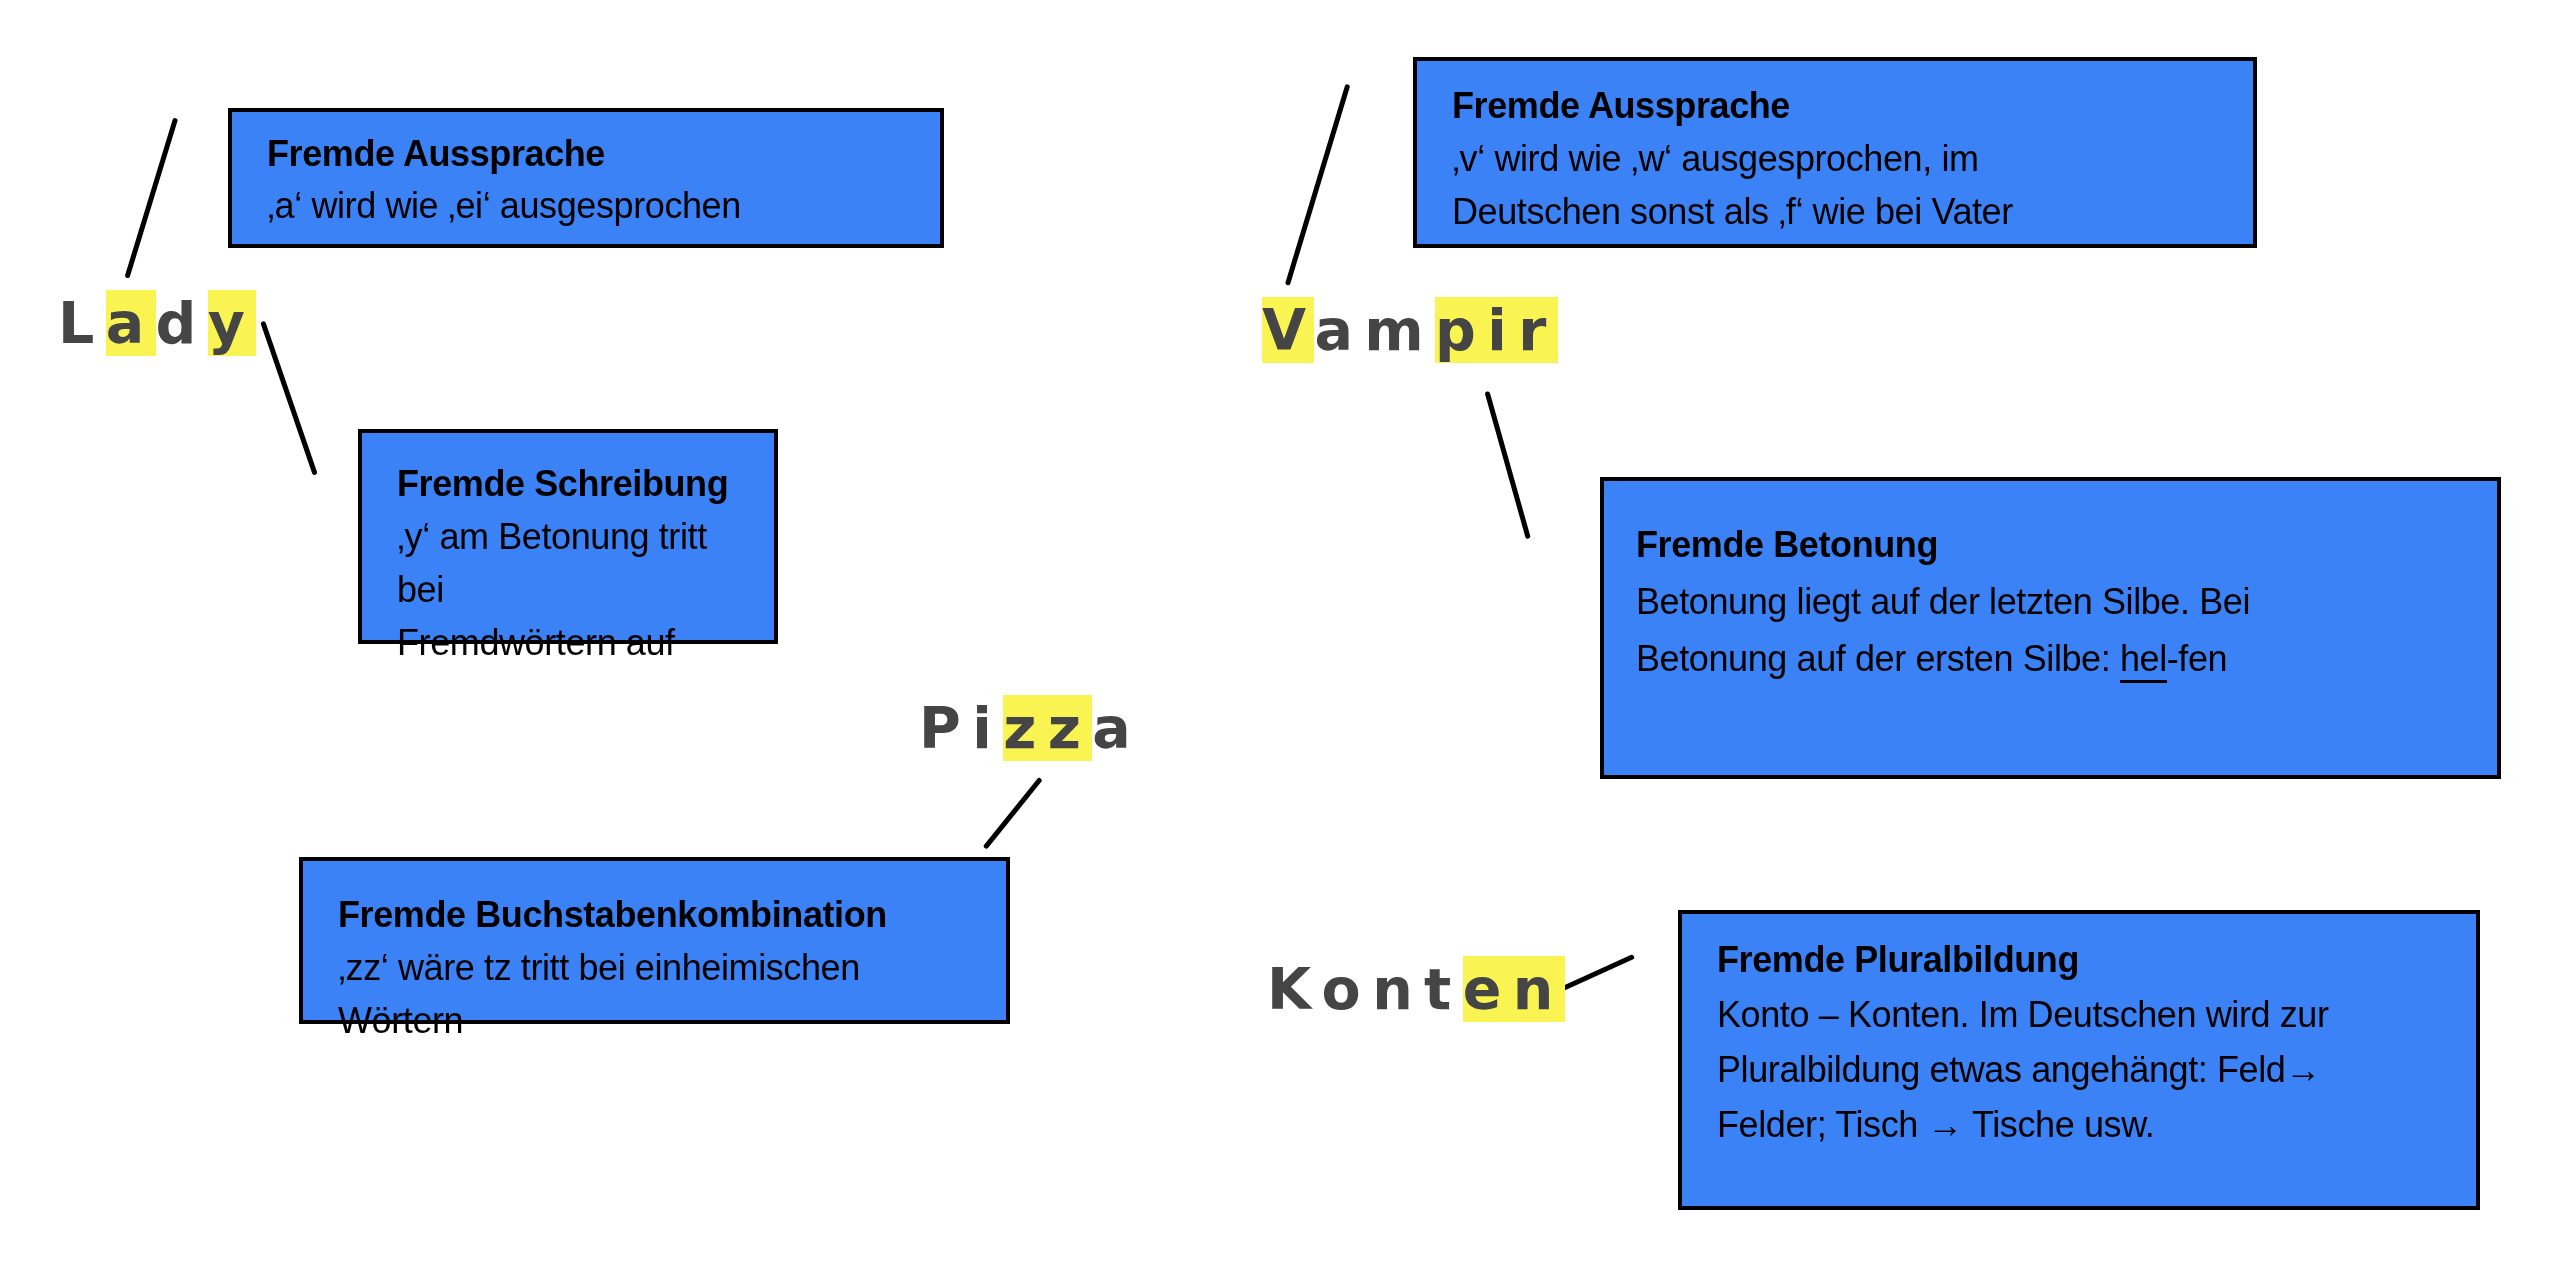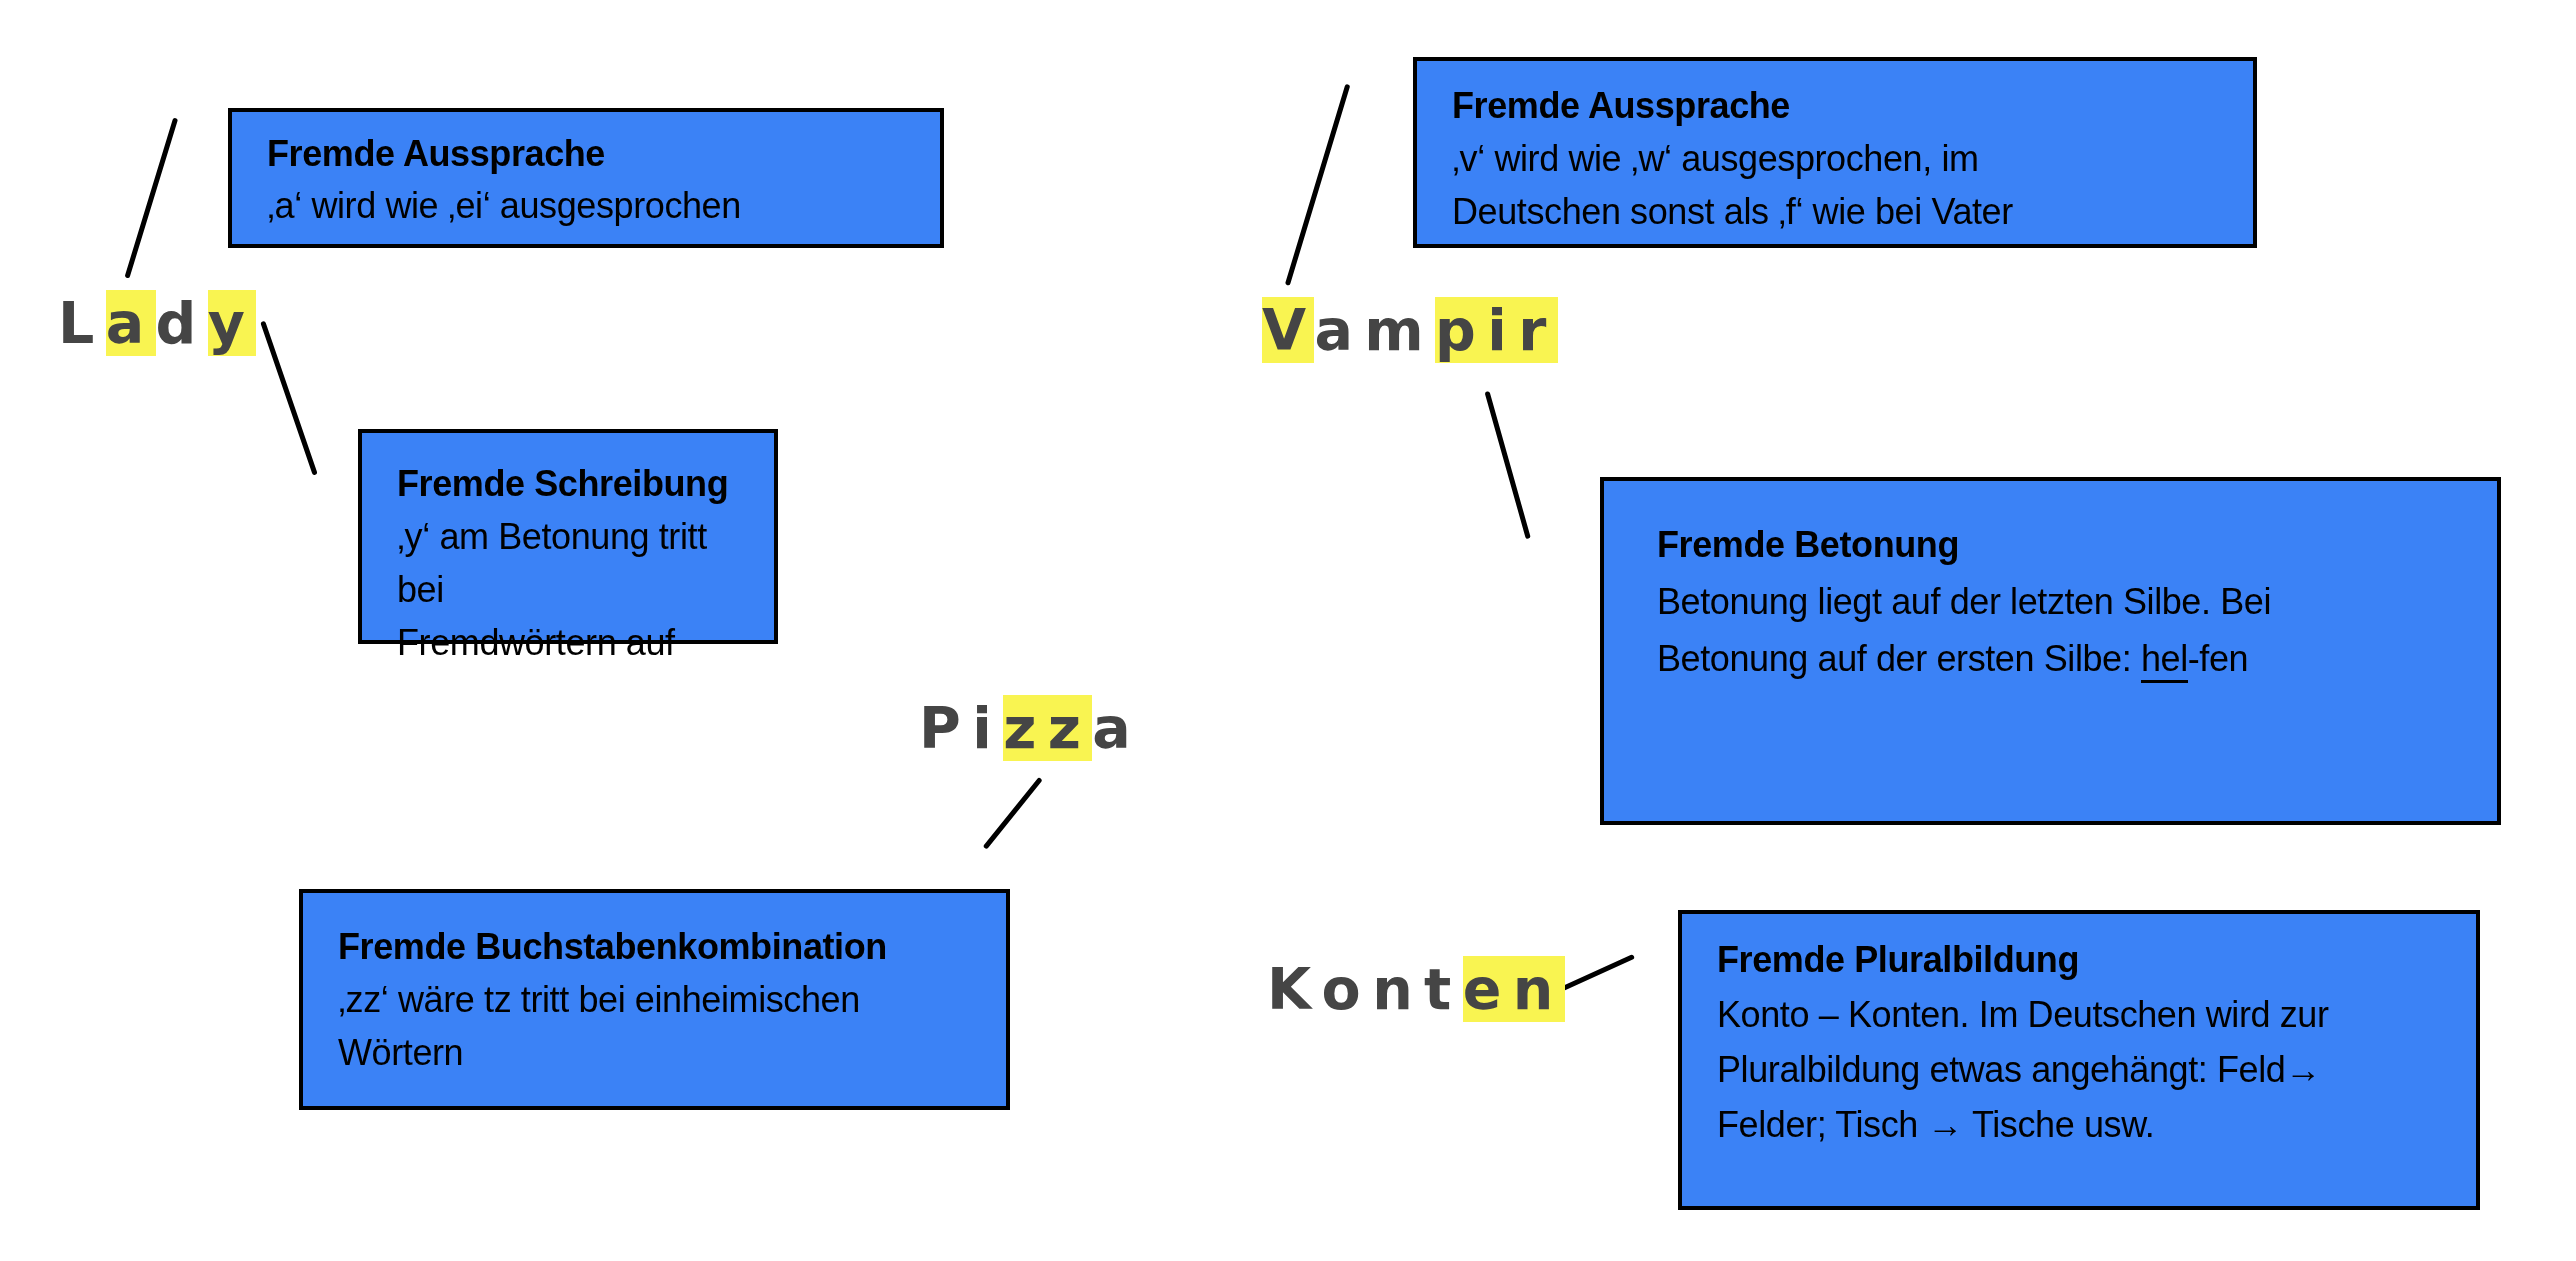--- a/index.html
+++ b/index.html
@@ -86,37 +86,37 @@
   <div class="box" style="left:358px; top:429px; width:420px; height:215px; padding:24px 35px;">
     <div class="box-title">Fremde Schreibung</div>
     <div class="box-line">‚y‘ am Betonung tritt bei</div>
     <div class="box-line">Fremdwörtern auf</div>
   </div>
 
   <div class="word" style="left:919px; top:695px;">
     <span class="seg">Pi</span><span class="seg hl">zz</span><span class="seg">a</span>
   </div>
 
-  <div class="box" style="left:299px; top:857px; width:711px; height:221px; padding:27px 35px;margin-top:32px;">
+  <div class="box" style="left:299px; top:857px; width:711px; height:167px; padding:27px 35px;">
     <div class="box-title">Fremde Buchstabenkombination</div>
     <div class="box-line">‚zz‘ wäre tz tritt bei einheimischen</div>
     <div class="box-line">Wörtern</div>
   </div>
 
   <div class="box" style="left:1413px; top:57px; width:844px; height:191px; padding:18px 35px;">
     <div class="box-title">Fremde Aussprache</div>
     <div class="box-line">‚v‘ wird wie ‚w‘ ausgesprochen, im</div>
     <div class="box-line">Deutschen sonst als ‚f‘ wie bei Vater</div>
   </div>
 
   <div class="word" style="left:1262px; top:297px;">
     <span class="seg hl">V</span><span class="seg">am</span><span class="seg hl">pir</span>
   </div>
 
-  <div class="box" style="left:1600px; top:477px; width:901px; height:348px; padding:35px 53px; line-height:57px;">
+  <div class="box" style="left:1600px; top:477px; width:901px; height:302px; padding:35px 32px; line-height:57px;">
     <div class="box-title">Fremde Betonung</div>
     <div class="box-line">Betonung liegt auf der letzten Silbe. Bei</div>
     <div class="box-line"><span>Betonung auf der ersten Silbe: </span><span class="u-seg">hel</span><span>-fen</span></div>
   </div>
 
   <div class="word" style="left:1267px; top:956px;">
     <span class="seg">Kont</span><span class="seg hl">en</span>
   </div>
 
   <div class="box" style="left:1678px; top:910px; width:802px; height:300px; padding:18px 35px; line-height:55px;">

